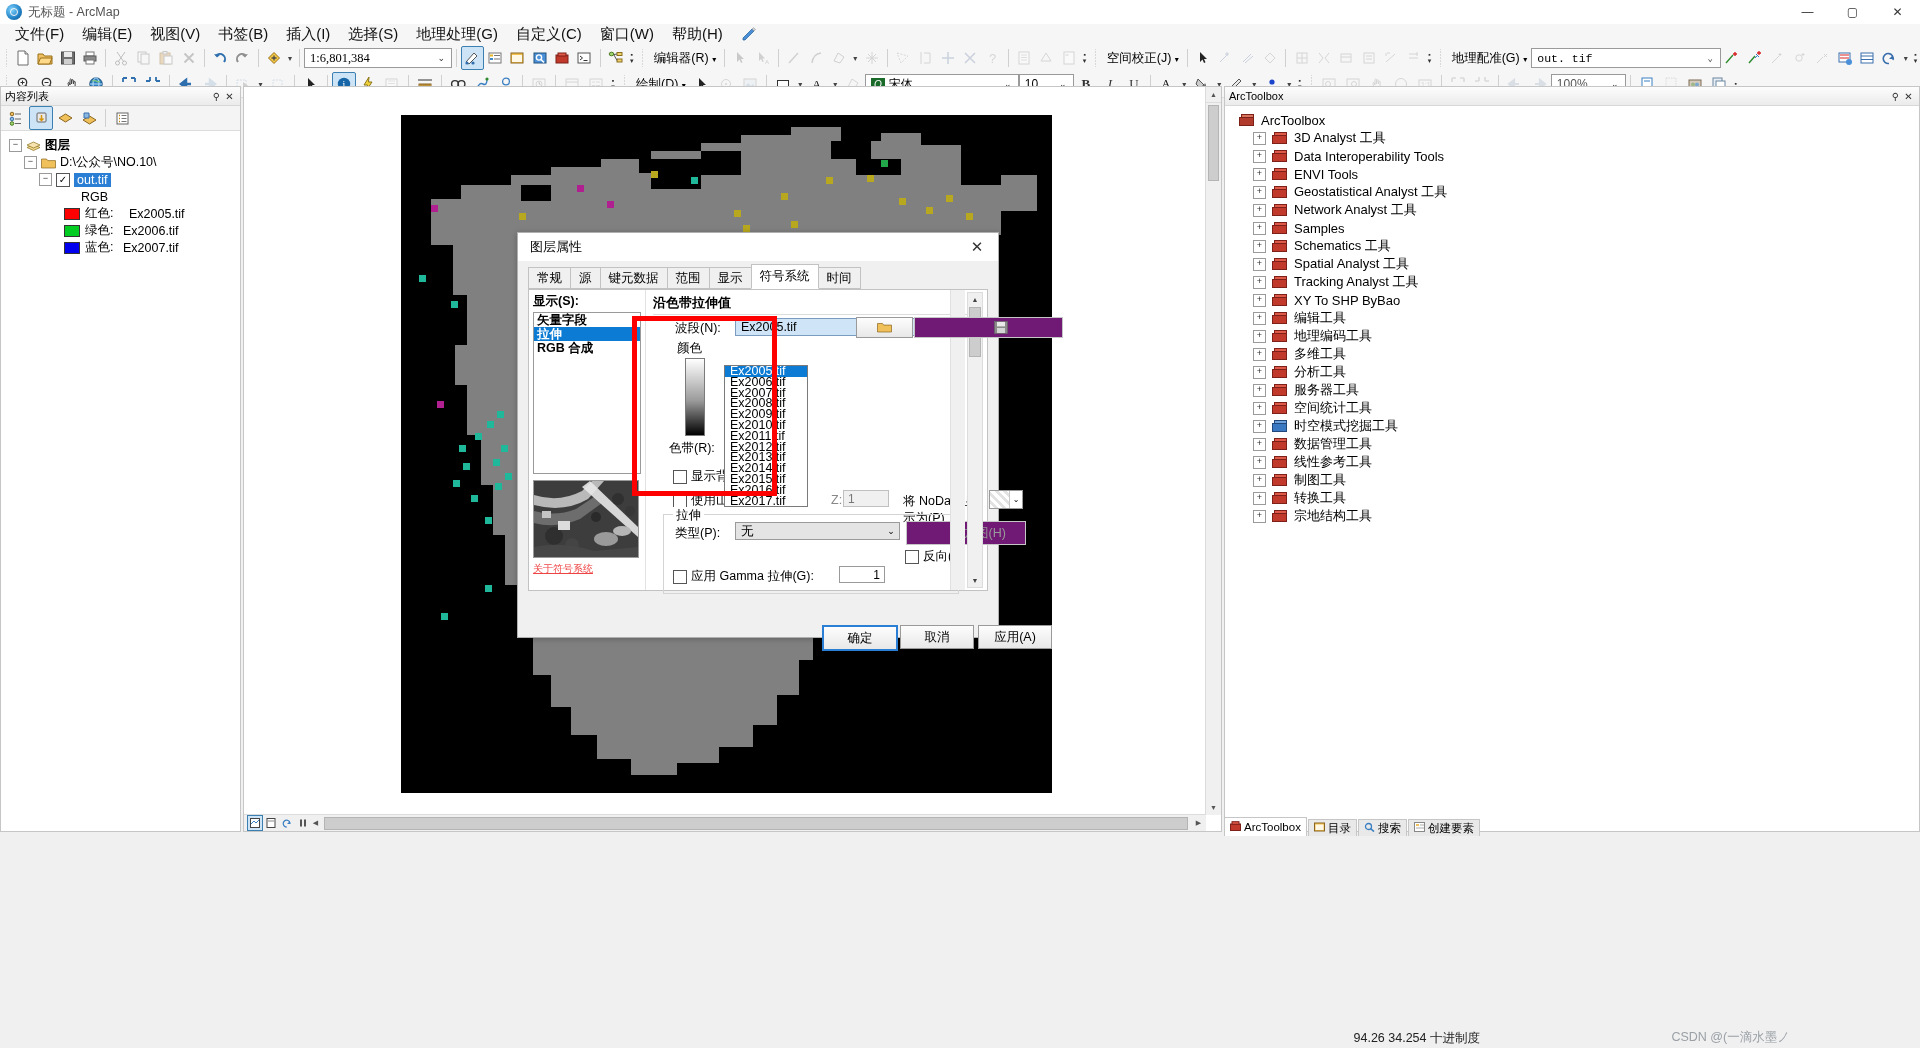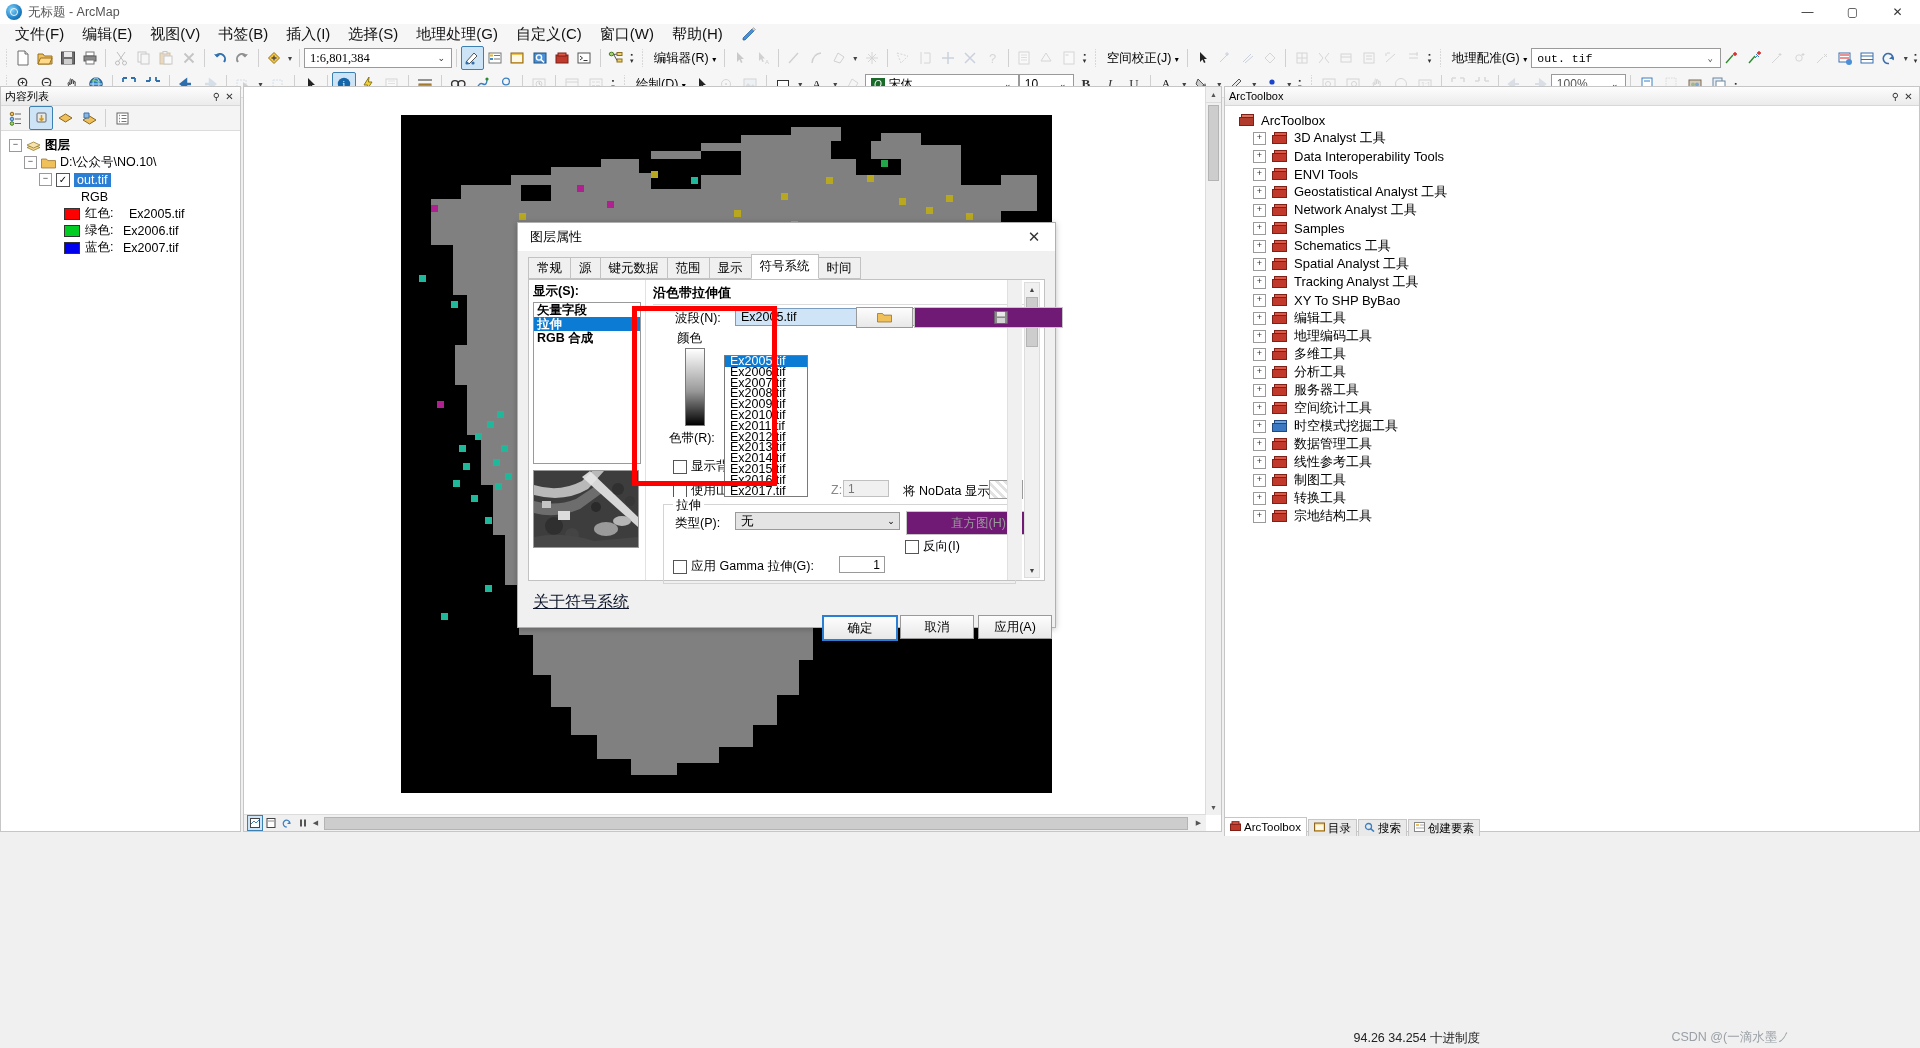--- a/index.html
+++ b/index.html
@@ -123,21 +123,21 @@
   .btab{height:16px;display:flex;align-items:center;padding:0 5px;font-size:11.5px;
         border:1px solid #c6c6c6;background:#e9e9e9;margin-right:1px;border-bottom:none;}
   .btab.active{background:#fff;height:18px;}
   .btab .bi{margin-right:3px;font-size:10px;}
   .statusbar{position:absolute;left:0;bottom:0;width:1800px;height:20px;background:#f0f0f0;
              display:flex;align-items:center;}
   .coords{position:absolute;right:320px;bottom:1px;font-size:12.5px;color:#222;}
   .watermark{position:absolute;right:10px;bottom:2px;font-size:12.5px;color:#9aa0a6;}
 
   
-  .dlg{position:absolute;left:517px;top:222px;width:539px;height:406px;background:#fff;
+  .dlg{position:absolute;left:517px;top:232px;width:482px;height:406px;background:#fff;
        border:1px solid #b0b0b0;box-shadow:0 1px 6px rgba(0,0,0,.25);box-sizing:border-box;}
   .dlg-title{height:28px;display:flex;align-items:center;padding:0 6px 0 12px;background:#fff;}
   .dlg-title .t{flex:1;font-size:13px;}
   .dlg-x{width:30px;height:26px;display:flex;align-items:center;justify-content:center;
          font-size:15px;color:#333;}
   .dlg-body{position:absolute;left:0;top:28px;right:0;bottom:0;background:#f0f0f0;}
   .tabs{position:absolute;left:10px;top:6px;display:flex;align-items:flex-end;height:22px;}
   .tab{height:20px;padding:0 8px;display:flex;align-items:center;font-size:12.5px;
        border:1px solid #c2c2c2;background:#f0f0f0;border-bottom:1px solid #c2c2c2;
        margin-right:-1px;}
@@ -161,21 +161,21 @@
   .dbtn{height:22px;border:1px solid #9a9a9a;background:linear-gradient(#fdfdfd,#e8e8e8);
         display:flex;align-items:center;justify-content:center;font-size:12.5px;}
   .dbtn.dis{color:#999;background:#701a75;border-color:#c6c6c6;padding-left:25px;}
   .dbtn.def{border:2px solid #2a7fd4;}
   .redbox{position:absolute;border:5px solid #ff0000;box-sizing:border-box;pointer-events:none;z-index:40;}
   .dropdown{position:absolute;background:#fff;border:1px solid #7a7a7a;z-index:35;}
   .dd-item{height:10.8px;line-height:10.8px;padding-left:5px;font-size:12.5px;white-space:nowrap;}
   .dd-item.sel{background:#0b7bd4;color:#fff;}
   .ramp{width:18px;height:76px;border:1px solid #7a7a7a;
         background:linear-gradient(#ffffff,#9a9a9a 55%,#000000);}
-  .link{color:#0f172a;text-decoration:underline;font-size:16px;margin-top:40px;}
+  .link{color:#ef4444;text-decoration:underline;font-size:10px;}
   .preview{width:104px;height:76px;border:1px solid #9a9a9a;overflow:hidden;position:relative;
            background:#4a4a4a;}
   .vsb{width:14px;background:#f0f0f0;border-left:1px solid #dcdcdc;position:relative;}
   .vsb .ar{height:13px;display:flex;align-items:center;justify-content:center;font-size:7px;color:#444;}
 </style>
 </head>
 <body>
 
 <div class="app">
 

